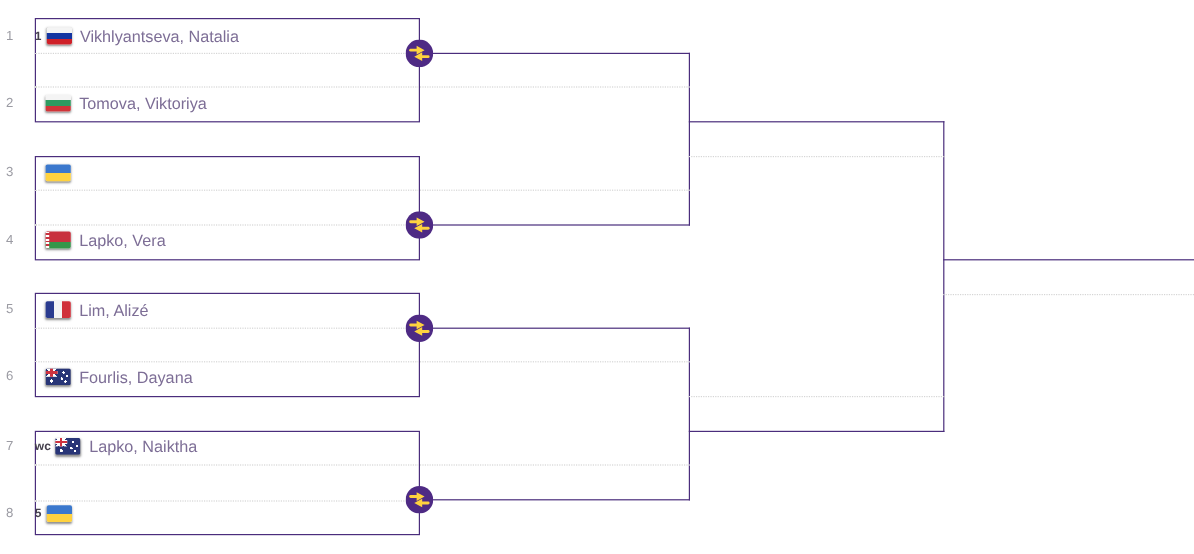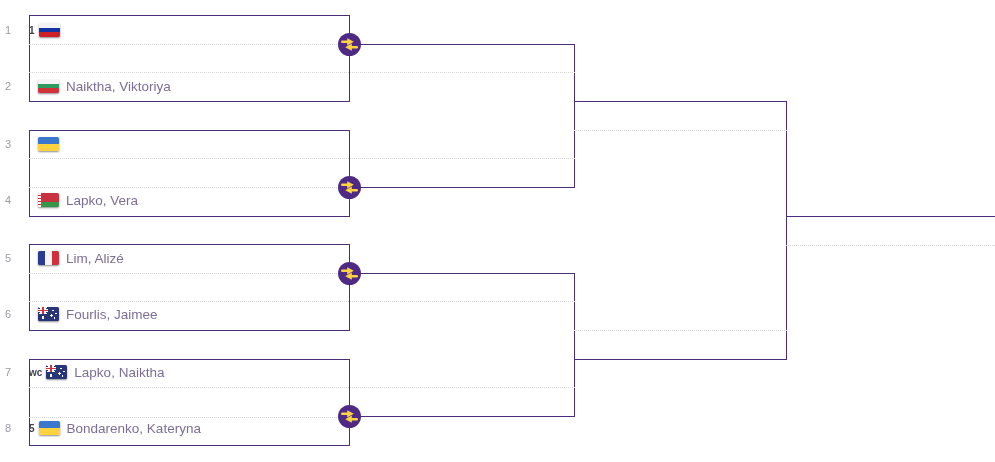--- a/index.html
+++ b/index.html
@@ -108,26 +108,27 @@
       <polygon points="9.2,5.2 15.8,8.8 9.2,12.4" fill="#ffd23f"></polygon>
       <path d="M18.8 14.2 L13.5 14.2" stroke="#ffd23f" stroke-width="2.4" stroke-linecap="round"></path>
       <polygon points="13.8,10.6 7.2,14.2 13.8,17.8" fill="#ffd23f"></polygon>
     </svg>
   </div>
 
   <div class="prow" style="top:20px">
     <span class="rn">1</span>
     <span class="seed">1</span>
     <span class="flag" data-flag="RUS"></span>
+    <span class="pname">Vikhlyantseva, Natalia</span>
   </div>
   <div class="prow" style="top:76px">
     <span class="rn">2</span>
     <span class="seed"></span>
     <span class="flag" data-flag="BUL"></span>
-    <span class="pname">Naiktha, Viktoriya</span>
+    <span class="pname">Tomova, Viktoriya</span>
   </div>
   <div class="prow" style="top:134px">
     <span class="rn">3</span>
     <span class="seed"></span>
     <span class="flag" data-flag="UKR"></span>
   </div>
   <div class="prow" style="top:190px">
     <span class="rn">4</span>
     <span class="seed"></span>
     <span class="flag" data-flag="BLR"></span>
@@ -136,28 +137,27 @@
   <div class="prow" style="top:248px">
     <span class="rn">5</span>
     <span class="seed"></span>
     <span class="flag" data-flag="FRA"></span>
     <span class="pname">Lim, Alizé</span>
   </div>
   <div class="prow" style="top:304px">
     <span class="rn">6</span>
     <span class="seed"></span>
     <span class="flag" data-flag="AUS"></span>
-    <span class="pname">Fourlis, Jaimee</span>
+    <span class="pname">Fourlis, Dayana</span>
   </div>
   <div class="prow" style="top:362px">
     <span class="rn">7</span>
     <span class="seed">wc</span>
     <span class="flag" data-flag="AUS"></span>
     <span class="pname">Lapko, Naiktha</span>
   </div>
   <div class="prow" style="top:418px">
     <span class="rn">8</span>
     <span class="seed">5</span>
     <span class="flag" data-flag="UKR"></span>
-    <span class="pname">Bondarenko, Kateryna</span>
   </div>
 
 </div>
 
 </body></html>

